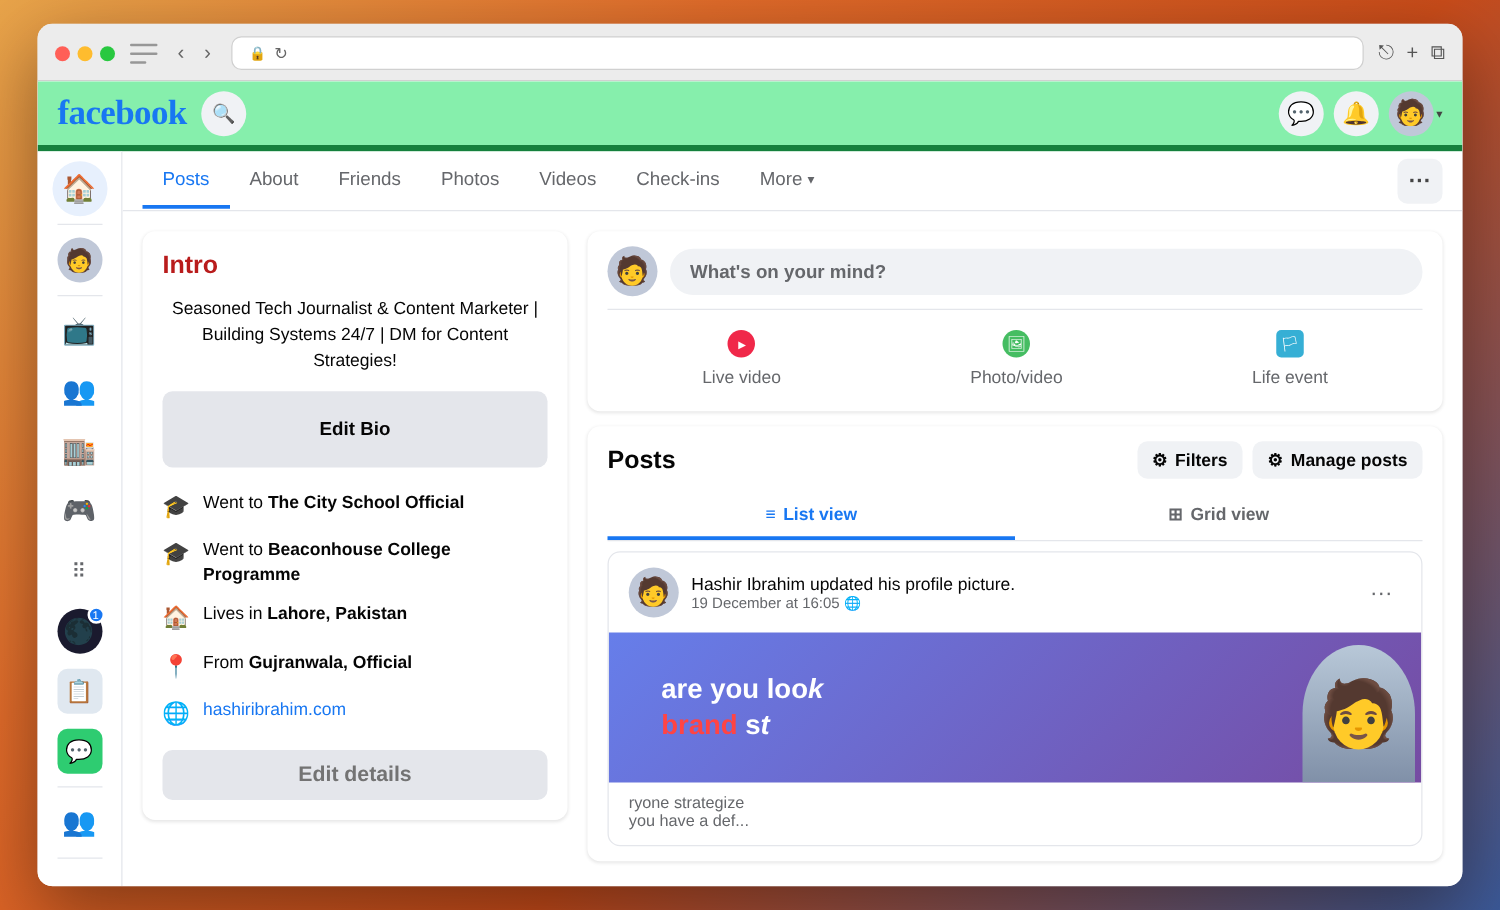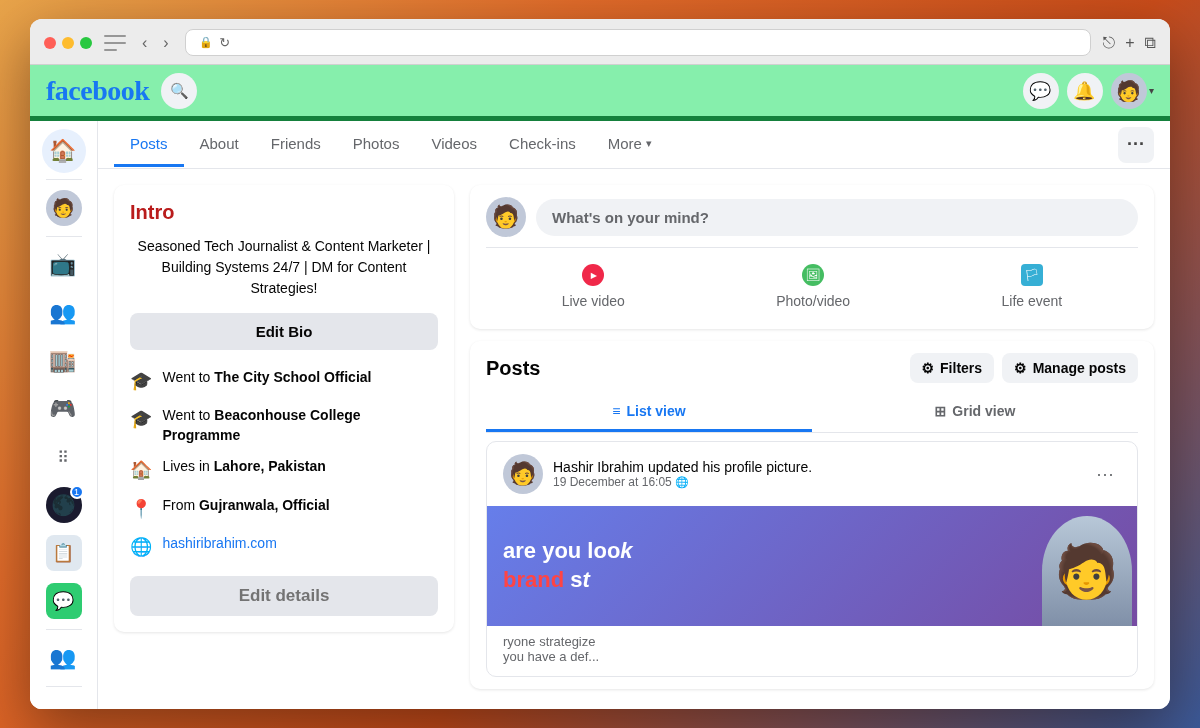--- a/index.html
+++ b/index.html
@@ -253,21 +253,21 @@
       color: #050505;
       text-align: center;
       line-height: 1.5;
       margin-bottom: 14px;
     }
     .edit-bio-btn {
       width: 100%;
       background: #e4e6eb;
       border: none;
       border-radius: 8px;
-      padding: 10px;
+      padding: 22px;
       font-size: 15px;
       font-weight: 600;
       cursor: pointer;
       color: #050505;
       margin-bottom: 12px;
     }
     .intro-item {
       display: flex;
       align-items: flex-start;
       gap: 10px;
@@ -448,20 +448,21 @@
       display: flex; align-items: center; justify-content: center;
       font-size: 18px; color: #65676b;
     }
     .post-image-area {
       height: 120px;
       background: linear-gradient(135deg, #667eea, #764ba2);
       display: flex;
       align-items: center;
       overflow: hidden;
       position: relative;
+      padding-left: 26px;
     }
     .post-img-text {
       padding: 16px;
       font-size: 22px;
       font-weight: 700;
       color: white;
       line-height: 1.3;
     }
     .post-img-text .highlight { color: #ff4444; }
     .post-img-avatar {

